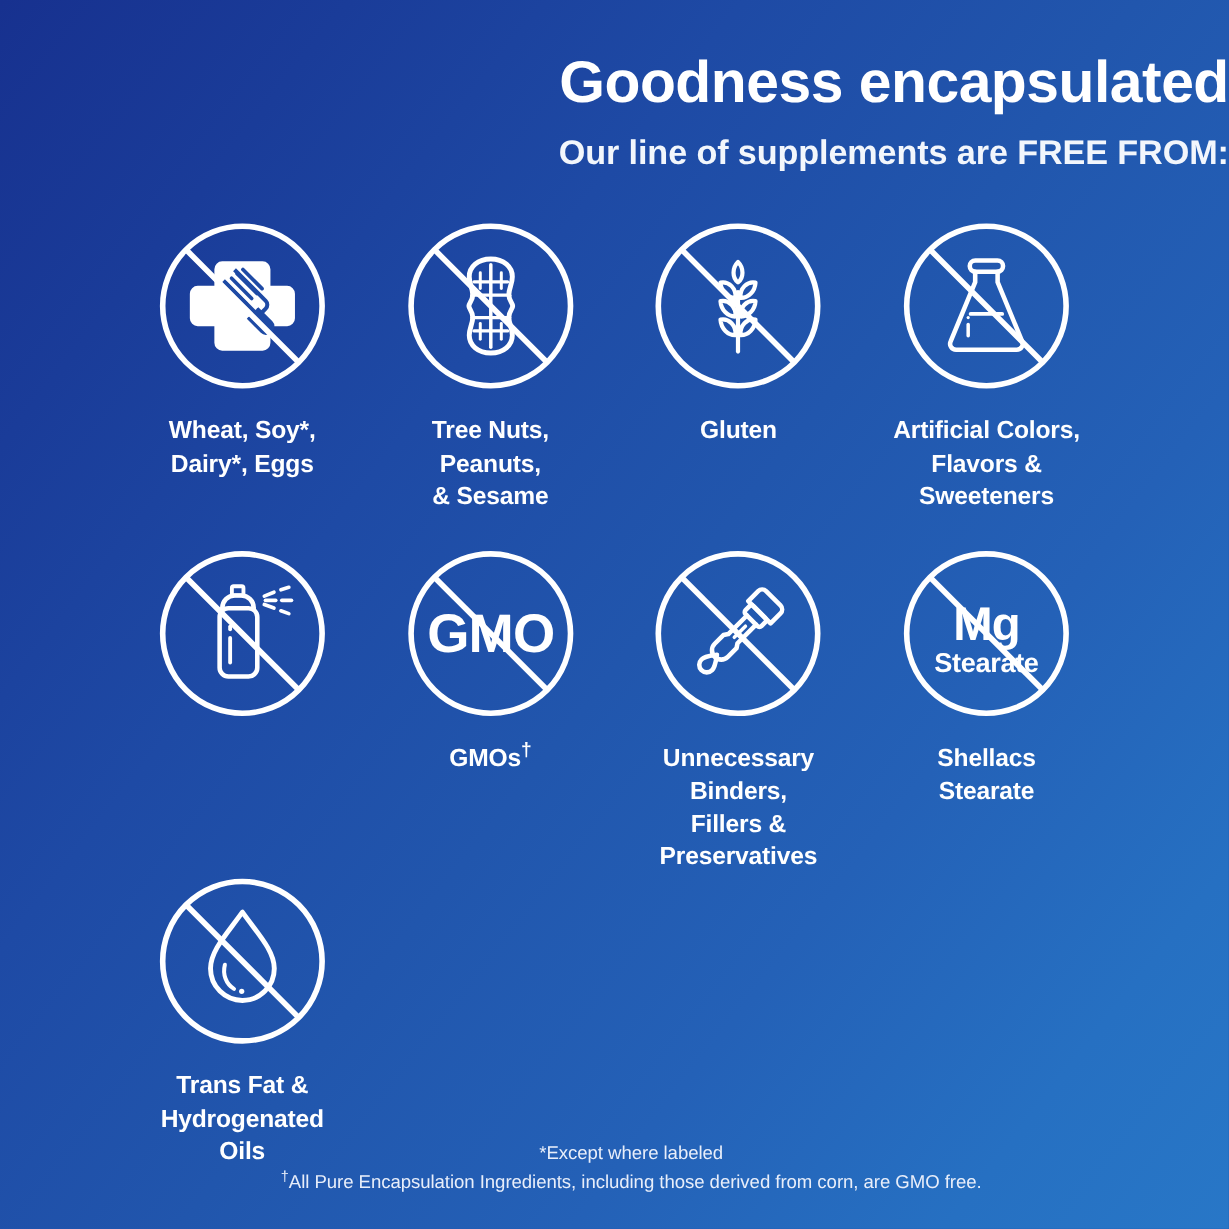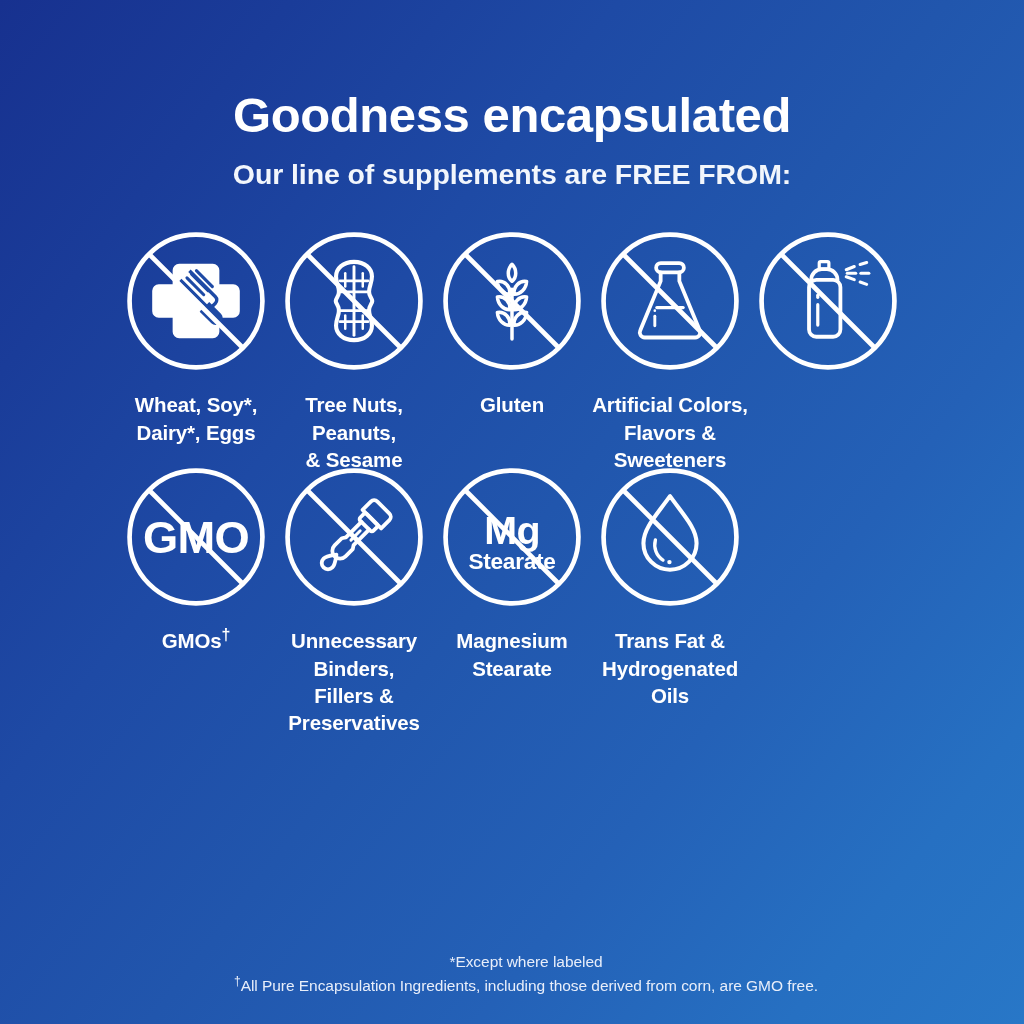--- a/index.html
+++ b/index.html
@@ -30,23 +30,22 @@
     box-sizing: border-box;
     color: #ffffff;
     display: flex;
     flex-direction: column;
     align-items: center;
   }
 
   
   .header {
     width: 100%;
-    text-align: center;
-    padding-top: 60px;
-    margin-top: 30px;
+    text-align: right;
+    padding-top: 44px;
   }
   .title {
     font-size: 49px;
     font-weight: bold;
     letter-spacing: -0.4px;
     line-height: 1.06;
     margin: 0;
     color: #ffffff;
   }
   .subtitle {
@@ -56,24 +55,25 @@
     margin: 17px 0 0 0;
     color: #f2f6fc;
     letter-spacing: -0.1px;
   }
 
   
   .grid {
     width: 790px;
     margin-top: 38px;
     display: grid;
-    grid-template-columns: repeat(5, 1fr);
+    grid-template-columns: repeat(4, 1fr);
     grid-template-rows: repeat(3, 236px);
     column-gap: 0px;
     row-gap: 0px;
+    gap: 37px;
   }
   .cell {
     display: flex;
     flex-direction: column;
     align-items: center;
   }
   .badge {
     width: 146px;
     height: 146px;
     position: relative;
@@ -269,21 +269,21 @@
 
     <div class="cell">
       <div class="badge">
         <svg viewBox="0 0 100 100" aria-hidden="true">
           <circle cx="50" cy="50" r="45.5" fill="none" stroke="#ffffff" stroke-width="3.2"></circle>
           <text x="50" y="45" text-anchor="middle" dominant-baseline="central" fill="#ffffff" font-family="Liberation Sans, sans-serif" font-size="27" font-weight="bold" letter-spacing="-0.5">Mg</text>
           <text x="50" y="67" text-anchor="middle" dominant-baseline="central" fill="#ffffff" font-family="Liberation Sans, sans-serif" font-size="15.5" font-weight="bold" letter-spacing="-0.2">Stearate</text>
           <line x1="18.5" y1="18.5" x2="81.5" y2="81.5" stroke="#ffffff" stroke-width="3.2" stroke-linecap="round"></line>
         </svg>
       </div>
-      <div class="cell-label">Magnesium
+      <div class="cell-label">Shellacs
 Stearate</div>
     </div>
 
     <div class="cell">
       <div class="badge">
         <svg viewBox="0 0 100 100" aria-hidden="true">
           <circle cx="50" cy="50" r="45.5" fill="none" stroke="#ffffff" stroke-width="3.2"></circle>
           <path d="M50 22.0c-9.0 12.6-18.2 22.0-18.2 32.2a18.2 18.2 0 0 0 36.4 0c0-10.2-9.2-19.6-18.2-32.2z" fill="none" stroke="#ffffff" stroke-width="2.8" stroke-linejoin="round"></path>
           <path d="M40.0 52.0c-1.4 5.4 0.6 11.0 5.2 13.8" fill="none" stroke="#ffffff" stroke-width="2.3" stroke-linecap="round"></path>
           <circle cx="49.6" cy="67.2" r="1.5" fill="#ffffff"></circle>

